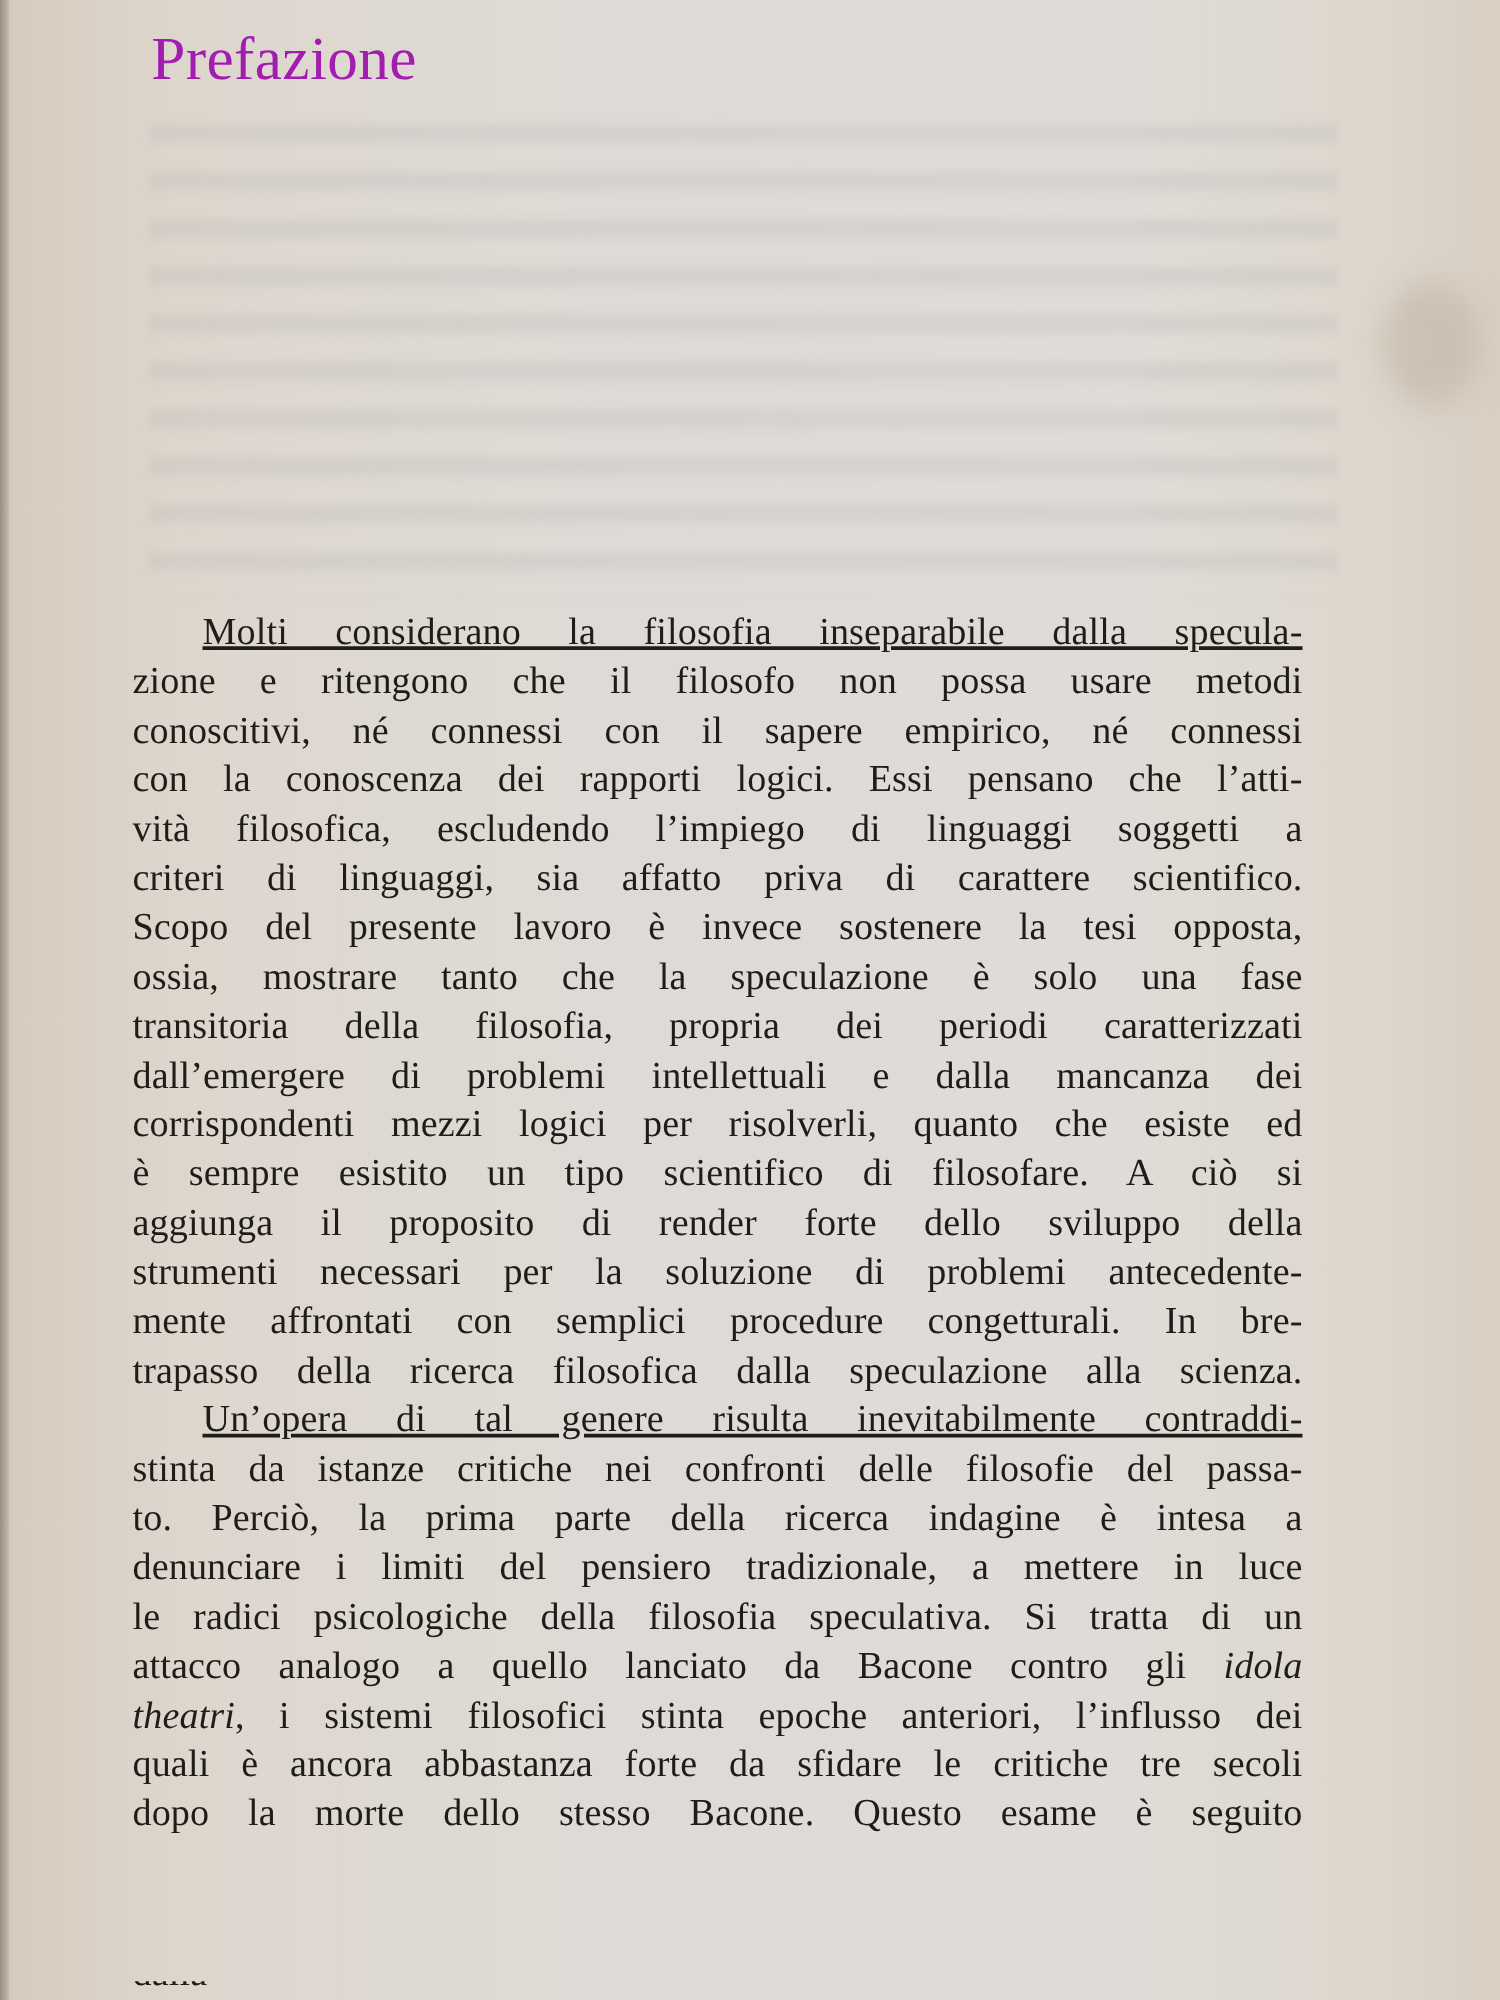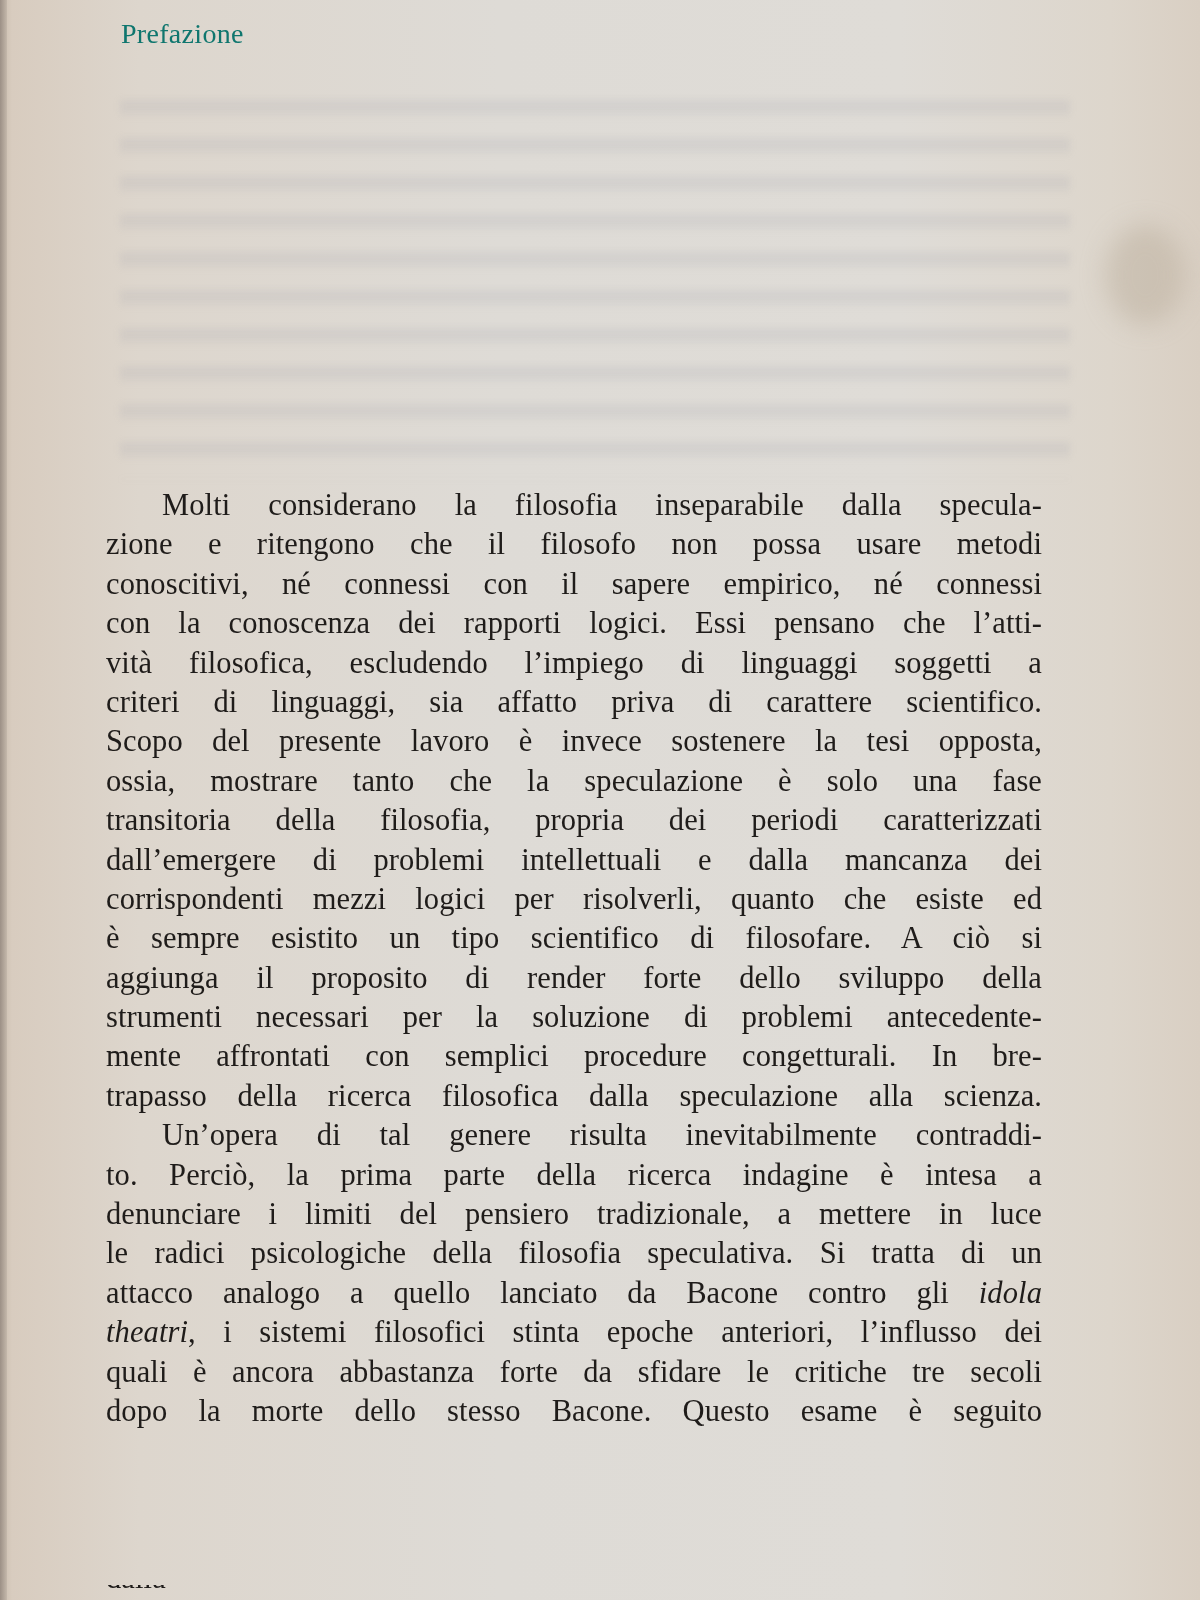--- a/index.html
+++ b/index.html
@@ -39,45 +39,46 @@
       width: 80px;
       height: 100px;
       border-radius: 50%;
       background: rgba(175,160,140,0.35);
       filter: blur(12px);
     }
     .heading {
       position: absolute;
       left: 121px;
       top: 18px;
-      font-size: 28px;
+      font-size: 49px;
       letter-spacing: 0.3px;
       margin: 0;
       font-weight: normal;
-      color: #0f766e;
+      color: #a21caf;
     }
     .body-text {
       position: absolute;
       left: 106px;
       top: 486px;
       width: 936px;
     }
     .line {
       display: block;
       height: 39.4px;
       line-height: 39.4px;
       font-size: 30.5px;
       text-align: justify;
       text-align-last: justify;
       white-space: nowrap;
       overflow: visible;
       letter-spacing: 0.1px;
     }
     .line.indent {
       padding-left: 56px;
+      text-decoration: underline;
     }
     .it {
       font-style: italic;
     }
     .cutoff {
       position: absolute;
       left: 106px;
       top: 1585px;
       width: 936px;
       height: 15px;
@@ -109,20 +110,21 @@
   <span class="line">transitoria della filosofia, propria dei periodi caratterizzati</span>
   <span class="line">dall’emergere di problemi intellettuali e dalla mancanza dei</span>
   <span class="line">corrispondenti mezzi logici per risolverli, quanto che esiste ed</span>
   <span class="line">è sempre esistito un tipo scientifico di filosofare. A ciò si</span>
   <span class="line">aggiunga il proposito di render forte dello sviluppo della</span>
   <span class="line">strumenti necessari per la soluzione di problemi antecedente-</span>
   <span class="line">mente affrontati con semplici procedure congetturali. In bre-</span>
   <span class="line">trapasso della ricerca filosofica dalla speculazione alla scienza.</span>
 
   <span class="line indent">Un’opera di tal genere risulta inevitabilmente contraddi-</span>
+  <span class="line">stinta da istanze critiche nei confronti delle filosofie del passa-</span>
   <span class="line">to. Perciò, la prima parte della ricerca indagine è intesa a</span>
   <span class="line">denunciare i limiti del pensiero tradizionale, a mettere in luce</span>
   <span class="line">le radici psicologiche della filosofia speculativa. Si tratta di un</span>
   <span class="line"><span>attacco analogo a quello lanciato da Bacone contro gli</span> <span class="it">idola</span></span>
   <span class="line"><span class="it">theatri</span><span>, i sistemi filosofici stinta epoche anteriori, l’influsso dei</span></span>
   <span class="line">quali è ancora abbastanza forte da sfidare le critiche tre secoli</span>
   <span class="line">dopo la morte dello stesso Bacone. Questo esame è seguito</span>
 </div>
 
 <div class="cutoff">

